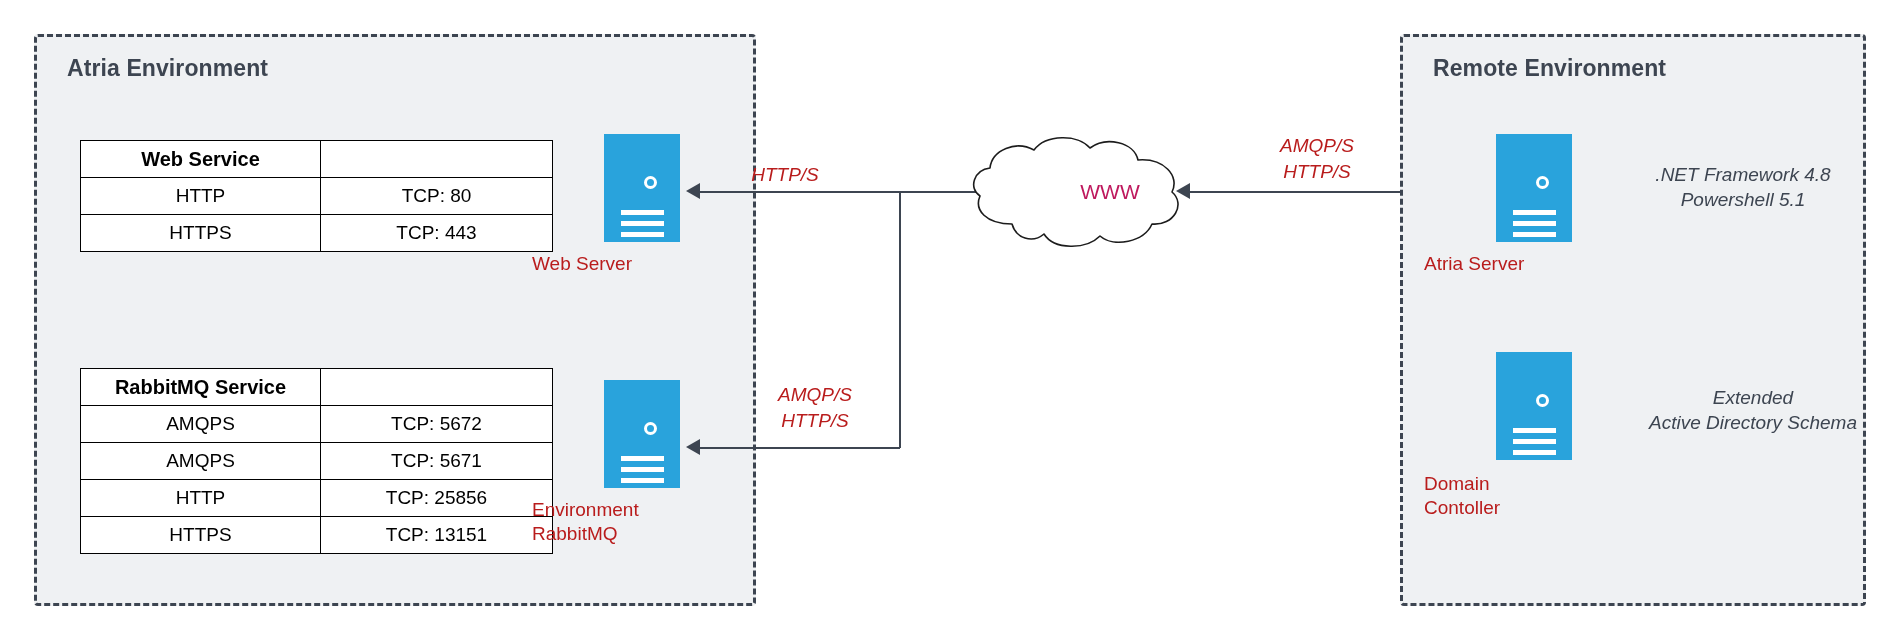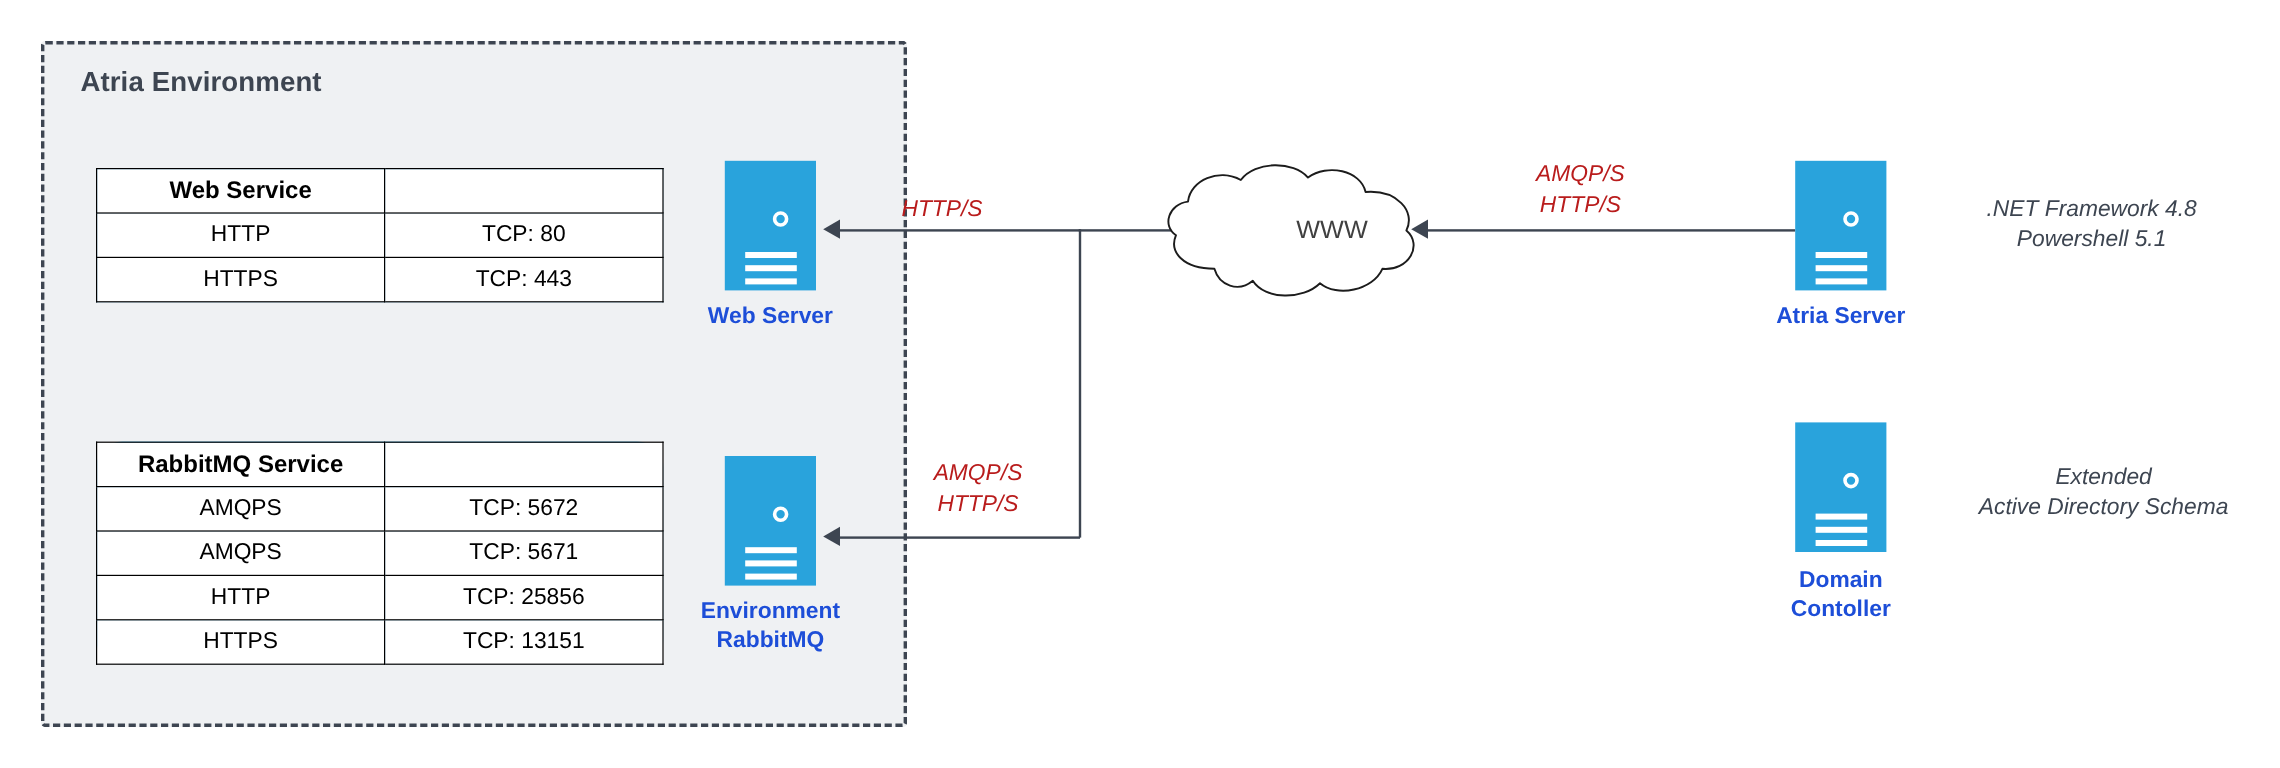--- a/index.html
+++ b/index.html
@@ -37,21 +37,21 @@
     font-weight: bold;
     color: #3d4551;
     letter-spacing: .1px;
     white-space: nowrap;
   }
 
   
   .port-table {
     position: absolute;
     border-collapse: collapse;
-    background: #7dd3fc;
+    background: #e5e5e5;
     table-layout: fixed;
   }
   .port-table td {
     border: 1px solid #000000;
     height: 37px;
     text-align: center;
     vertical-align: middle;
     font-size: 19px;
     color: #000000;
     padding: 0 6px;
@@ -92,24 +92,24 @@
     width: 43px;
     height: 5px;
     background: #ffffff;
   }
   .server-icon .bar.b1 { top: 76px; }
   .server-icon .bar.b2 { top: 87px; }
   .server-icon .bar.b3 { top: 98px; }
 
   .node-label {
     position: absolute;
-    text-align: center;
-    font-size: 19px;
-    font-weight: bold;
-    color: #1d4ed8;
+    text-align: left;
+    font-size: 19px;
+    font-weight: normal;
+    color: #b91c1c;
     line-height: 1.25;
     white-space: pre-line;
   }
 
   
   .annot {
     position: absolute;
     text-align: center;
     font-size: 19px;
     color: #3d4551;
@@ -143,21 +143,21 @@
     width: 0; height: 0;
     border-top: 8px solid transparent;
     border-bottom: 8px solid transparent;
     border-right: 14px solid #3d4551;
   }
 
   svg.cloud-svg { position: absolute; overflow: visible; }
   .cloud-text {
     position: absolute;
     font-size: 21px;
-    color: #404040;
+    color: #be185d;
     text-align: center;
     width: 200px;
   }
 </style>
 </head>
 <body>
 
 <div id="canvas">
 
   <div class="env-box" id="env-atria">
@@ -252,20 +252,23 @@
              C 68 112, 52 106, 48 92 Z" fill="#ffffff" stroke="#1c1c1c" stroke-width="1.6" stroke-linejoin="round"></path>
   </svg>
   <div class="cloud-text" style="left:1010px; top:180px;">WWW</div>
 
   <div class="wire h" style="left:1186px; top:191px; width:310px;"></div>
   <div class="arrow-left" style="left:1176px; top:183px;"></div>
 
   <div class="edge-label" style="left:1232px; top:133px; width:170px;">AMQP/S
 HTTP/S</div>
 
+  <div class="env-box" id="env-remote">
+    <div class="env-title">Remote Environment</div>
+  </div>
 
   <div class="server-icon" style="left:1496px; top:134px;">
     <div class="led"></div>
     <div class="bar b1"></div>
     <div class="bar b2"></div>
     <div class="bar b3"></div>
   </div>
   <div class="node-label" style="left:1424px; top:252px; width:220px;">Atria Server</div>
   <div class="annot" style="left:1608px; top:162px; width:270px;">.NET Framework 4.8
 Powershell 5.1</div>

